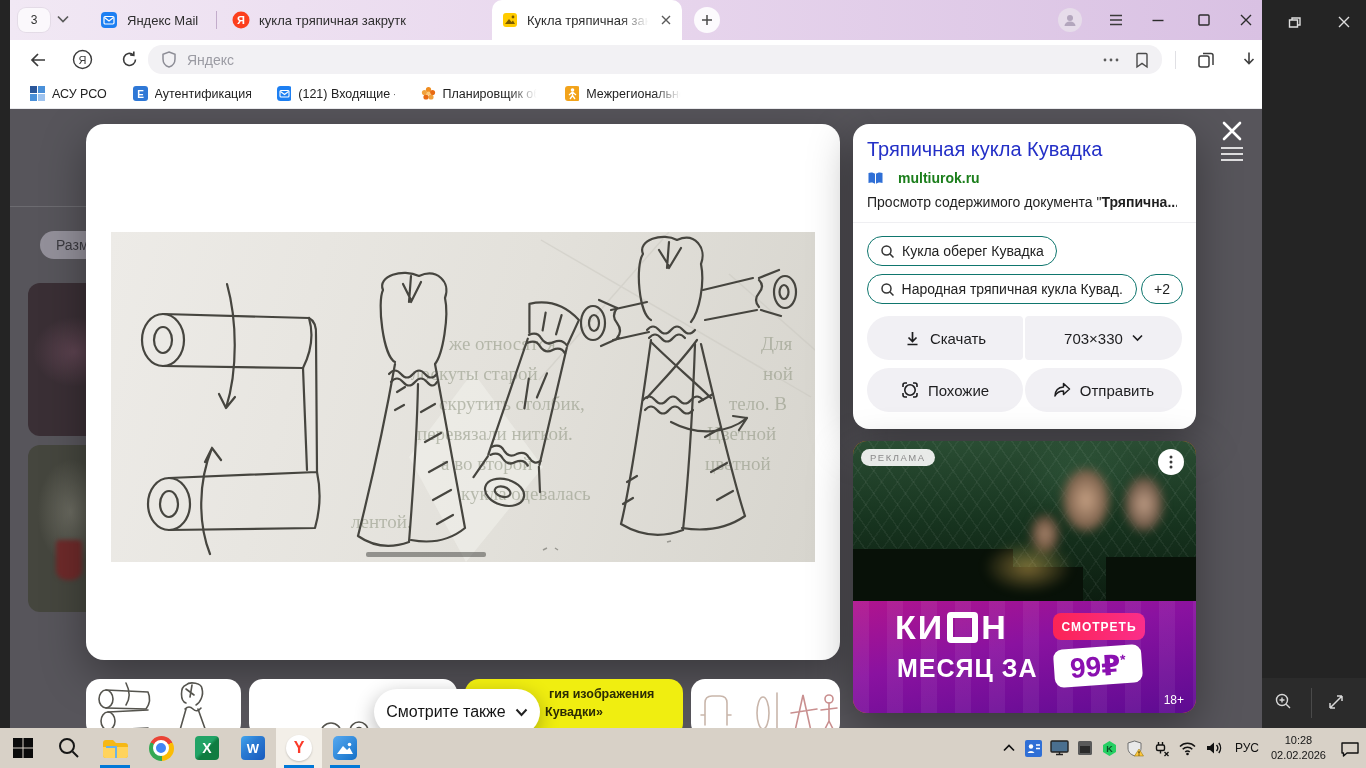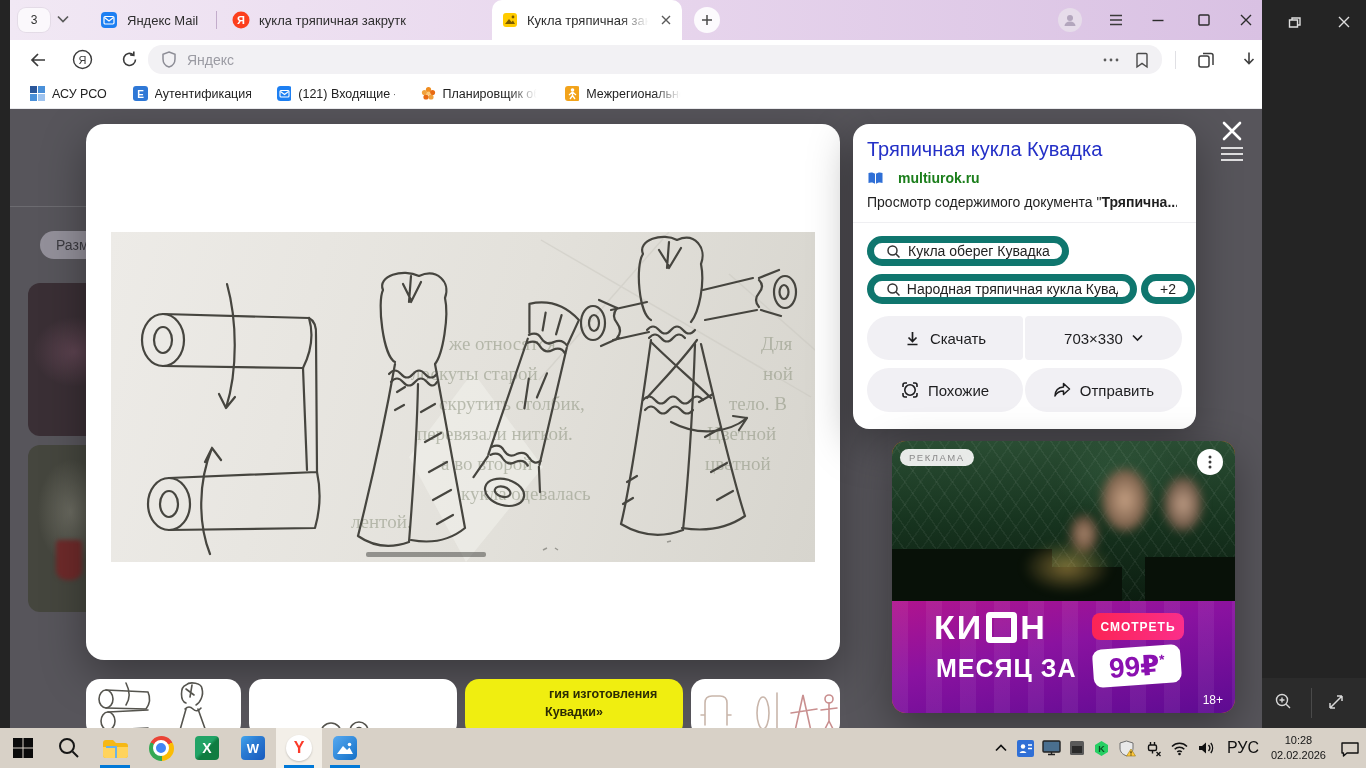--- a/index.html
+++ b/index.html
@@ -34,24 +34,24 @@
   #scan{left:25px;top:108px;width:704px;height:330px;background:linear-gradient(105deg,#edebe7 0%,#e3e1db 55%,#d7d5ce 100%);overflow:hidden;}
   .ft{font-family:"Liberation Serif","DejaVu Serif",serif;fill:#8e9480;opacity:.55;font-size:19px;}
   .sk{stroke:#46453f;stroke-width:2.2;fill:none;stroke-linecap:round;stroke-linejoin:round;}
   .sk2{stroke:#55544e;stroke-width:1.6;fill:none;stroke-linecap:round;}
   
   #info-card{left:843px;top:15px;width:343px;height:305px;border-radius:16px;padding:0;box-sizing:border-box;}
   .info-title{position:absolute;left:14px;top:14px;font-size:20px;color:#2430c7;}
   .src-row{position:absolute;left:14px;top:46px;display:flex;gap:14px;align-items:center;font-size:14px;font-weight:bold;color:#1b7e1b;}
   .desc{position:absolute;left:14px;top:70px;width:310px;font-size:14px;color:#1f1f1f;white-space:nowrap;overflow:hidden;}
   .hdiv{position:absolute;left:0;top:98px;width:100%;height:1px;background:#efeff2;}
-  .chip{position:absolute;height:30px;border:7px solid #0f766e;border-radius:15px;display:flex;align-items:center;gap:7px;padding:0 12px;font-size:14px;color:#222;background:#fff;box-sizing:border-box;white-space:nowrap;}
+  .chip{position:absolute;height:30px;border:1px solid #0f766e;border-radius:15px;display:flex;align-items:center;gap:7px;padding:0 12px;font-size:14px;color:#222;background:#fff;box-sizing:border-box;white-space:nowrap;}
   .btn{position:absolute;height:44px;background:#f1f0f4;display:flex;align-items:center;justify-content:center;gap:9px;font-size:15px;color:#1d1d1f;}
   
-  #ad-card{left:843px;top:332px;width:343px;height:272px;border-radius:14px;overflow:hidden;background:#f97316;margin-left:39px;}
+  #ad-card{left:843px;top:332px;width:343px;height:272px;border-radius:14px;overflow:hidden;background:#f97316;}
   #ad-top{position:absolute;left:0;top:0;width:343px;height:160px;background:
      radial-gradient(90px 60px at 66% 22%,#3e6b4b55,transparent 70%),
      linear-gradient(180deg,#2a4d33 0%,#17341f 50%,#0c1d10 100%);}
   #ad-top::before{content:"";position:absolute;inset:0;background:
      repeating-linear-gradient(55deg,rgba(255,255,255,.05) 0 1.5px,transparent 1.5px 13px),
      repeating-linear-gradient(-55deg,rgba(255,255,255,.04) 0 1.5px,transparent 1.5px 13px);}
   .skyline{position:absolute;bottom:0;background:#081108;}
   .face{position:absolute;border-radius:50%;filter:blur(5px);}
   .ad-tag{position:absolute;left:8px;top:8px;background:rgba(248,248,248,.92);color:#8a8a8a;font-size:9.5px;letter-spacing:1.5px;padding:3px 9px;border-radius:10px;}
   .kebab{position:absolute;right:12px;top:8px;width:26px;height:26px;background:#fff;border-radius:50%;display:flex;align-items:center;justify-content:center;}
@@ -70,21 +70,21 @@
   .bthumb{position:absolute;top:570px;height:58px;background:#fff;border-radius:14px;overflow:hidden;}
   #see-also{left:364px;top:580px;width:166px;height:46px;background:#fff;border-radius:23px;box-shadow:0 6px 20px rgba(0,0,0,.3);display:flex;align-items:center;justify-content:center;gap:9px;font-size:16px;color:#141414;}
   .ythumb-t{position:absolute;font-size:12.5px;font-weight:bold;color:#2c2c04;white-space:nowrap;}
   
   #taskbar{left:0;top:728px;width:1366px;height:40px;background:#d8d1c7;display:flex;align-items:center;}
   .tb-cell{width:46px;height:40px;display:flex;align-items:center;justify-content:center;position:relative;}
   .tb-cell.active{background:#f3efe8;}
   .tb-underline{position:absolute;left:8px;bottom:0;width:30px;height:3px;background:#0078d7;}
   #tray{position:absolute;right:6px;top:0;height:40px;display:flex;align-items:center;gap:8px;}
   .clock{font-size:11px;color:#151515;text-align:center;line-height:1.35;}
-  .lang{font-size:16px;color:#111;margin:0 4px;}
+  .lang{font-size:12px;color:#111;margin:0 4px;}
 </style>
 </head>
 <body>
 
 <div id="screen">
 
   <div class="abs" style="left:1262px;top:0;width:104px;height:45px;background:#242424;">
     <span class="abs ctl" style="left:24px;top:14px;">
       <svg width="16" height="16">
           <path d="M3.5 6 h8 v7 h-8 Z M6 6 V4 h8 v7 h-2" stroke="#dedede" stroke-width="1.4" fill="none"></path>
@@ -507,37 +507,43 @@
         <svg width="208" height="58" viewBox="0 0 208 58">
           <g class="sk2">
             <circle cx="82" cy="54" r="10"></circle>
               <circle cx="82" cy="54" r="4"></circle>
             <circle cx="110" cy="52" r="9"></circle>
               <circle cx="110" cy="52" r="3.5"></circle>
           </g>
         </svg>
       </div>
       <div class="bthumb" style="left:455px;width:218px;background:#f0ee10;">
-        <span class="ythumb-t" style="left:84px;top:8px;">гия изготовления</span>
+        <span class="ythumb-t" style="left:84px;top:8px;">гия изображения</span>
         <span class="ythumb-t" style="left:80px;top:26px;">Кувадки»</span>
       </div>
       <div class="bthumb" style="left:681px;width:149px;">
         <svg width="149" height="58" viewBox="0 0 149 58">
           <g stroke="#c9b6ab" stroke-width="1.6" fill="none" stroke-linecap="round">
             <path d="M14 46 V24 q0 -7 7 -7 h8 q7 0 7 7 V46 M14 36 h-4 M36 36 h4"></path>
             <ellipse cx="72" cy="34" rx="6" ry="16"></ellipse>
               <path d="M86 14 V52"></path>
           </g>
           <g stroke="#c98f8f" stroke-width="1.6" fill="none" stroke-linecap="round">
             <path d="M104 52 L112 16 L120 52 M100 34 L126 30"></path>
             <circle cx="138" cy="20" r="4"></circle>
               <path d="M138 24 V42 M130 31 L146 29 M138 42 L132 54 M138 42 L144 54"></path>
           </g>
         </svg>
       </div>
+      <div class="abs" id="see-also">
+        <span>Смотрите также</span>
+        <svg width="13" height="9">
+            <path d="M1.5 1.5 L6.5 7 L11.5 1.5" stroke="#222" stroke-width="2" fill="none"></path>
+          </svg>
+      </div>
     </div>
   </div>
 
   <div class="abs" id="taskbar">
     <div class="tb-cell">
       <svg width="22" height="22">
           <rect x="1" y="1" width="9.5" height="9.5" fill="#0b0b0b"></rect>
           <rect x="11.5" y="1" width="9.5" height="9.5" fill="#0b0b0b"></rect>
           <rect x="1" y="11.5" width="9.5" height="9.5" fill="#0b0b0b"></rect>
           <rect x="11.5" y="11.5" width="9.5" height="9.5" fill="#0b0b0b"></rect>

